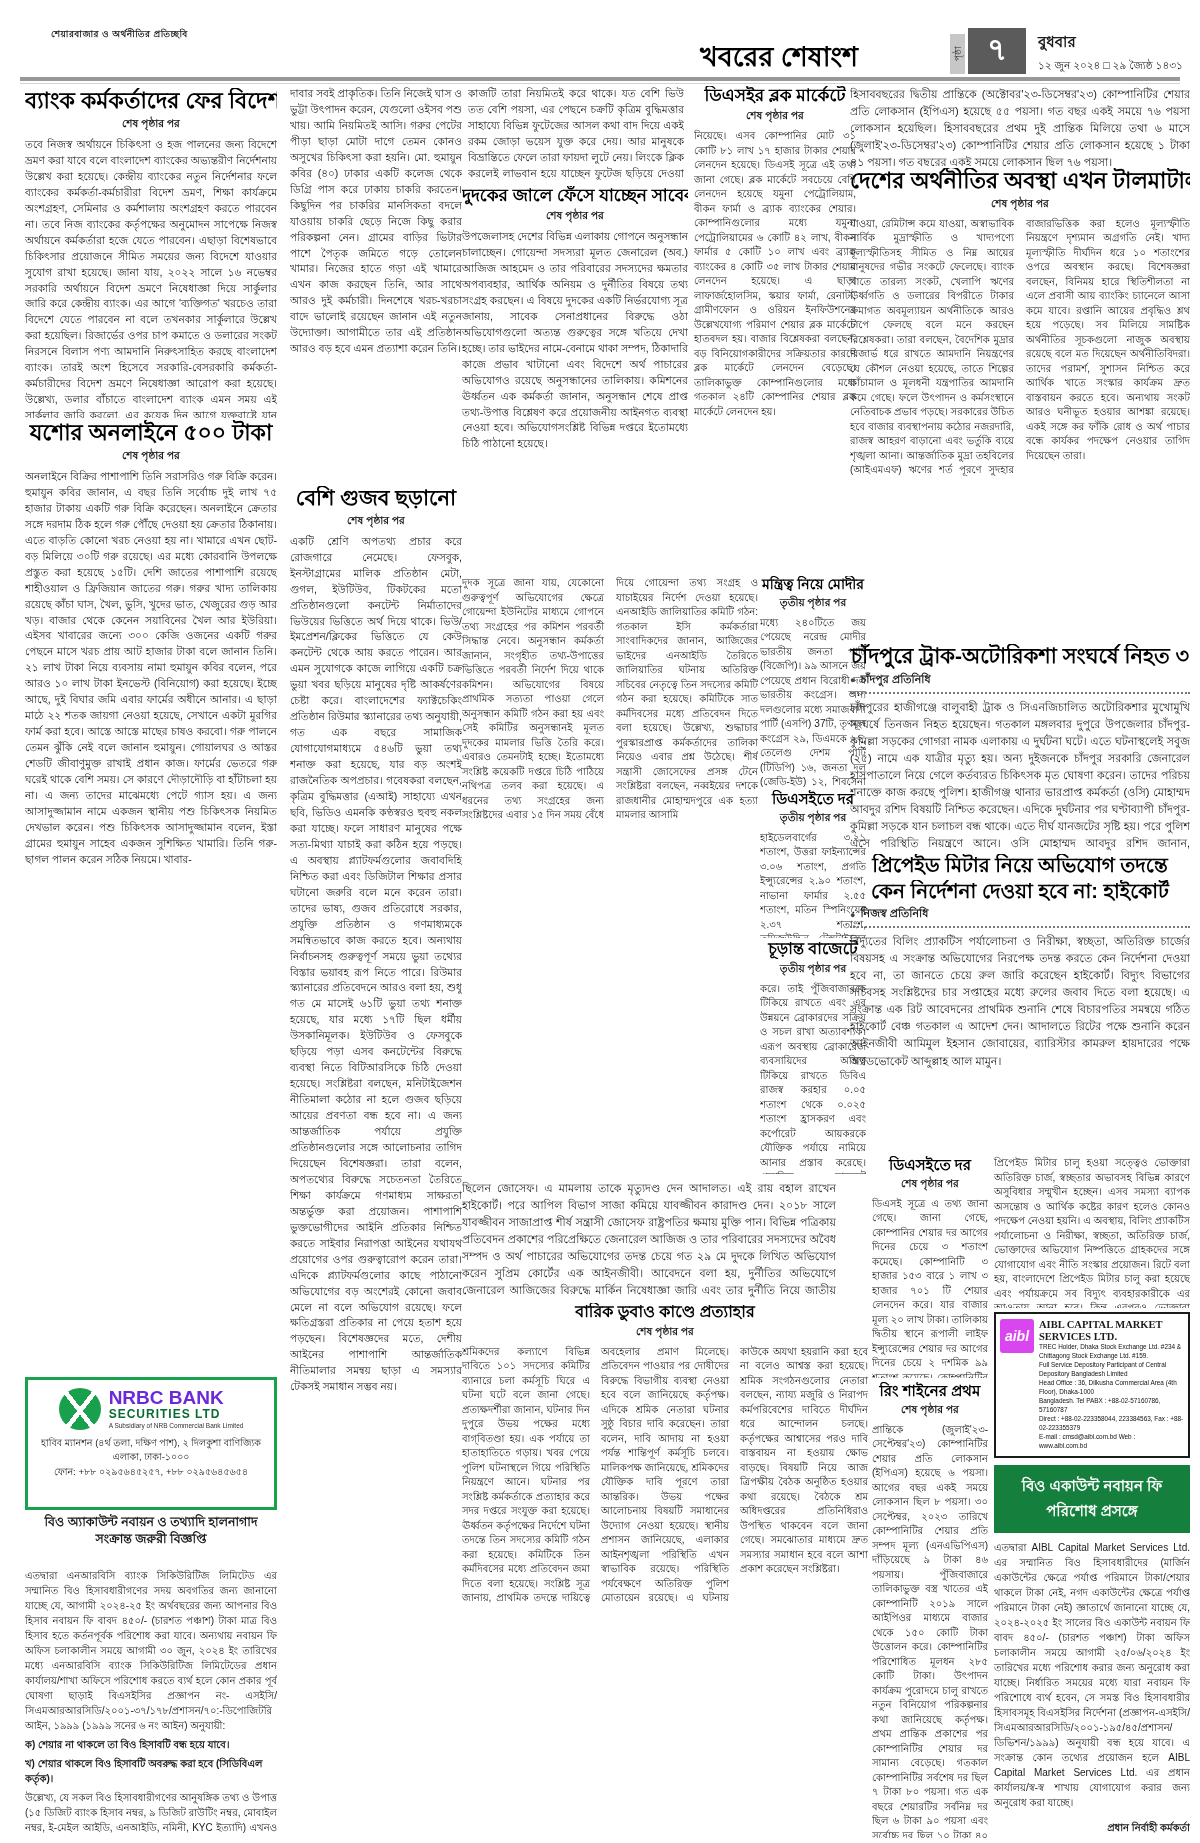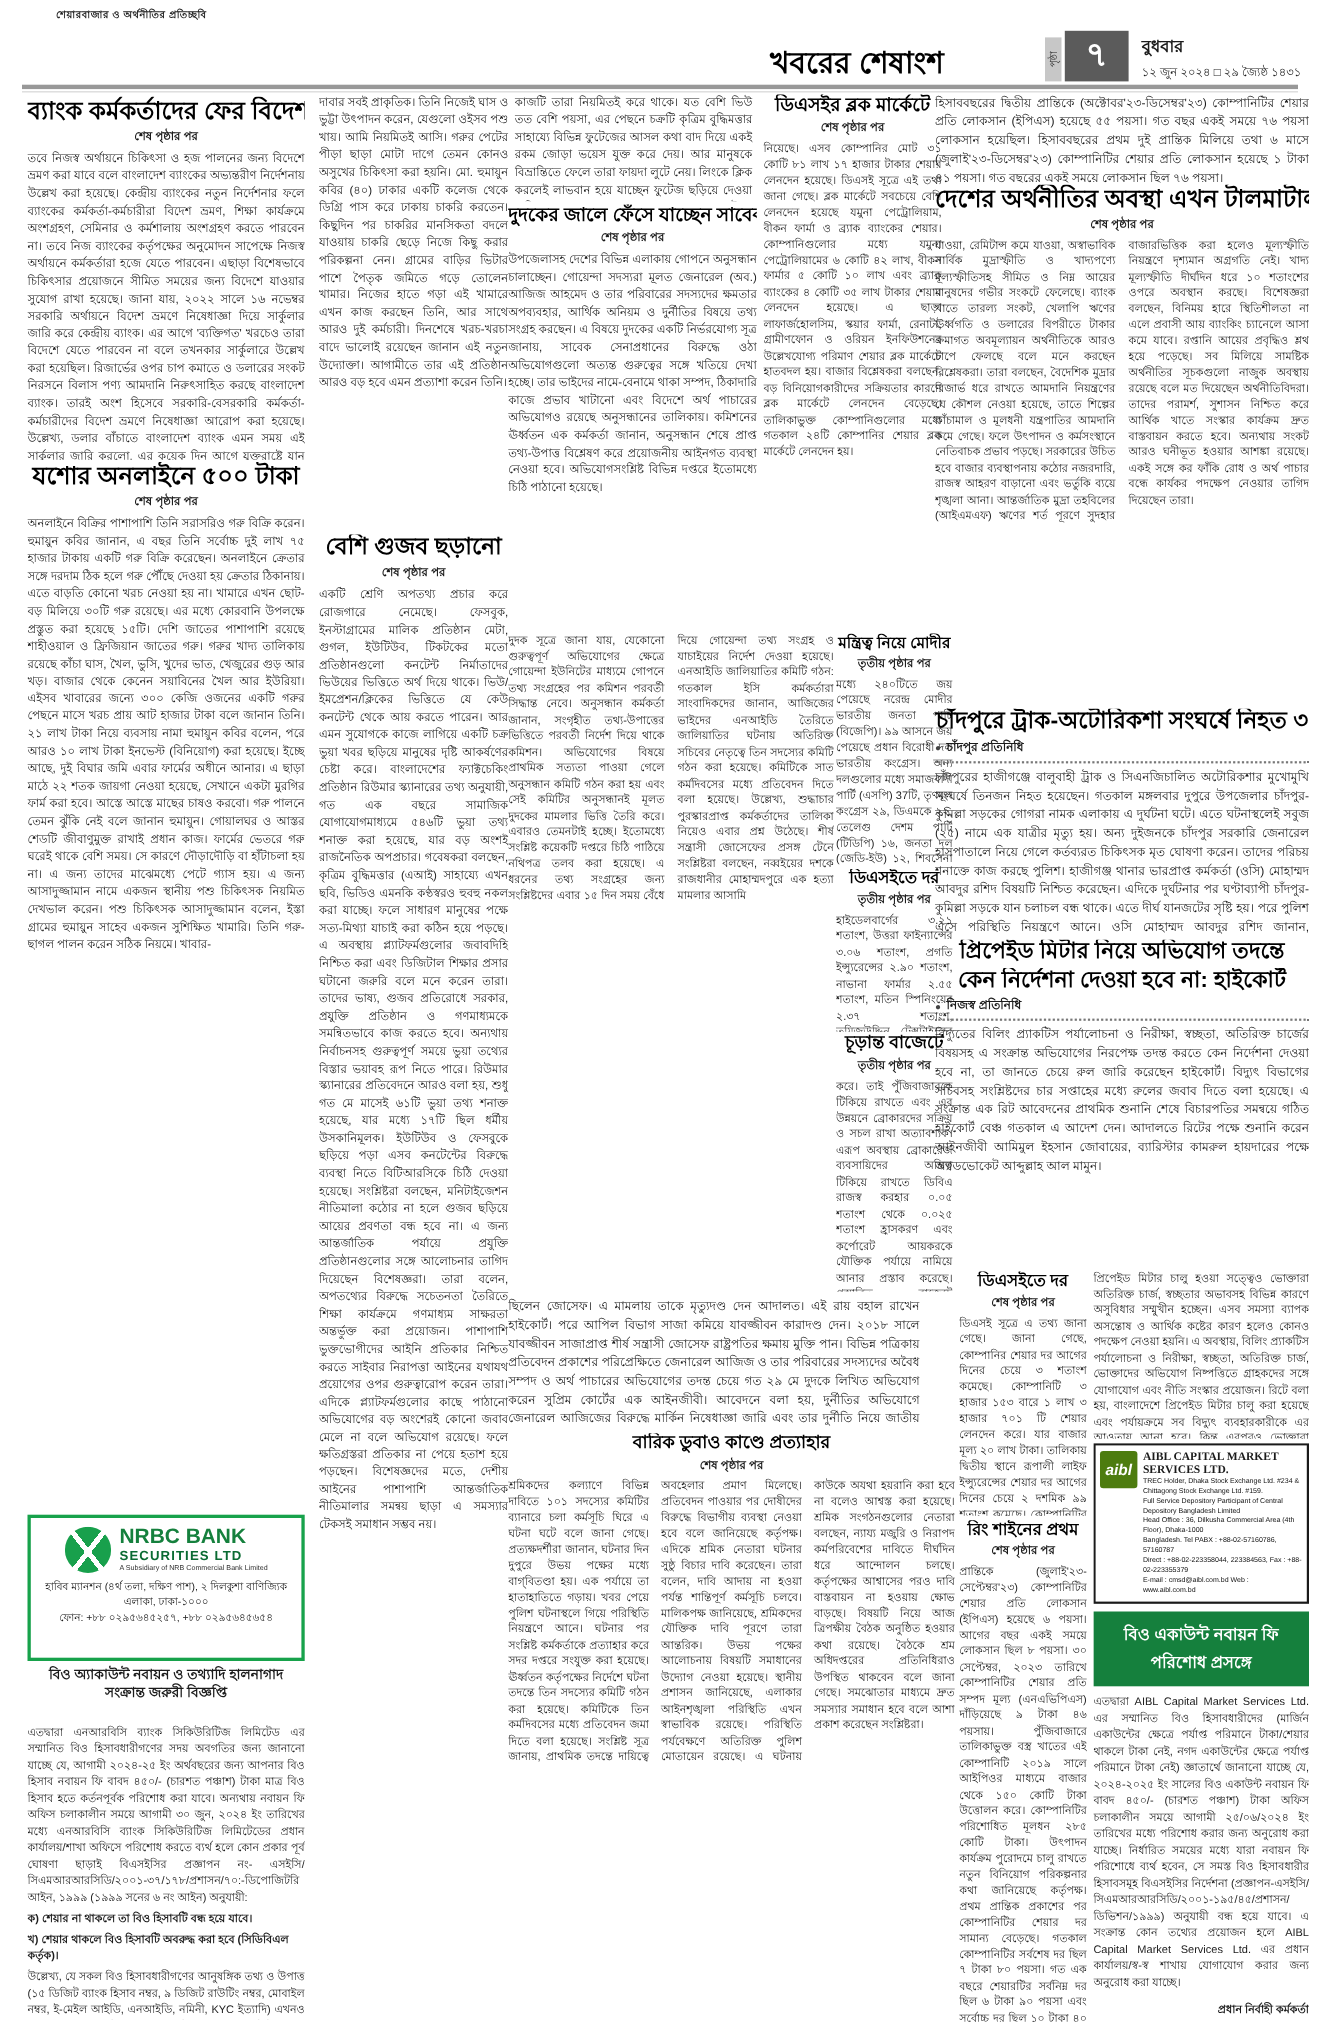--- a/index.html
+++ b/index.html
@@ -1,19 +1,19 @@
 <!DOCTYPE html>
 <html><head>
 <meta charset="utf-8">
 <style>
   html,body{margin:0;padding:0;background:#e8e8e8;}
   .page{position:relative;width:1200px;height:1843px;background:#ffffff;margin:0 auto;
         font-family:"Liberation Sans","DejaVu Sans",sans-serif;color:#1b1b1b;overflow:hidden;}
   
-  .masthead{position:absolute;left:25px;top:6px;width:360px;}
+  .masthead{position:absolute;left:25px;top:27px;width:360px;}
   .tagline{font-size:9px;font-weight:bold;color:#222;margin-left:26px;letter-spacing:.5px;}
   .paper-title{font-size:40px;font-weight:800;line-height:1.0;color:#000;letter-spacing:-1px;}
   .section-title{position:absolute;left:700px;top:36px;font-size:27px;font-weight:800;color:#000;}
   .page-label-box{position:absolute;left:950px;top:34px;width:15px;height:40px;background:#c7c7c7;
                   color:#222;font-size:9px;display:flex;align-items:center;justify-content:center;
                   writing-mode:vertical-rl;transform:rotate(180deg);}
   .page-num-box{position:absolute;left:968px;top:28px;width:58px;height:46px;background:#5b5b5b;
                 color:#fff;font-size:31px;font-weight:bold;display:flex;align-items:center;justify-content:center;}
   .date-block{position:absolute;left:1038px;top:30px;width:160px;}
   .date-day{font-size:15px;font-weight:800;}
@@ -35,32 +35,32 @@
   .bullet{font-size:9px;color:#444;}
   .dotline{border-top:2px dotted #777;margin:2px 0 5px 0;}
   
   .nrbc{border:3px solid #17a24b;background:#fff;padding:8px 6px 6px 6px;box-sizing:border-box;}
   .nrbc-row{display:flex;align-items:center;justify-content:center;gap:8px;}
   .nrbc-logo{position:relative;width:42px;height:42px;border-radius:50%;flex:0 0 auto;
     background:
       linear-gradient(52deg,transparent 44%,#ffffff 44% 52%,transparent 52%),
       linear-gradient(-52deg,transparent 44%,#ffffff 44% 52%,transparent 52%),
       #18a04c;}
-  .nrbc-name{font-size:19px;font-weight:800;color:#15803d;line-height:1;}
+  .nrbc-name{font-size:19px;font-weight:800;color:#6d28d9;line-height:1;}
   .nrbc-name2{font-size:12px;font-weight:800;color:#0b6b33;letter-spacing:1px;line-height:1.2;}
   .nrbc-sub{font-size:6.5px;color:#333;line-height:1.2;}
   .nrbc-addr{font-size:9.5px;text-align:center;margin-top:6px;line-height:1.5;}
   
   .notice-head{font-size:12.5px;font-weight:800;text-align:center;line-height:1.35;margin:0 0 20px 0;}
   .notice p{font-size:10px;line-height:1.5;text-align:justify;margin:0 0 4px 0;}
   .notice .item{font-weight:bold;text-align:left;}
   .signoff{font-size:10px;font-weight:bold;text-align:right;line-height:1.5;margin-top:4px;}
   
   .aibl-box{border:2px solid #1a1a1a;padding:5px 4px;display:flex;gap:5px;align-items:flex-start;}
-  .aibl-logo{width:34px;height:34px;background:#4d7c0f;color:#fff;font-weight:800;font-style:italic;
+  .aibl-logo{width:34px;height:34px;background:#d946ef;color:#fff;font-weight:800;font-style:italic;
              font-size:14px;display:flex;align-items:center;justify-content:center;border-radius:3px;flex:0 0 auto;}
   .aibl-company{font-size:10.5px;font-weight:800;line-height:1.15;font-family:"Liberation Serif","DejaVu Serif",serif;}
   .aibl-line{font-size:6.4px;line-height:1.4;color:#111;}
   .aibl-banner{margin-top:7px;background:#15803d;color:#fff;text-align:center;font-weight:800;
                font-size:15px;padding:9px 2px;}
   .aibl-body{font-size:10px;line-height:1.5;text-align:justify;margin-top:7px;}
 </style>
 </head>
 <body>
 

